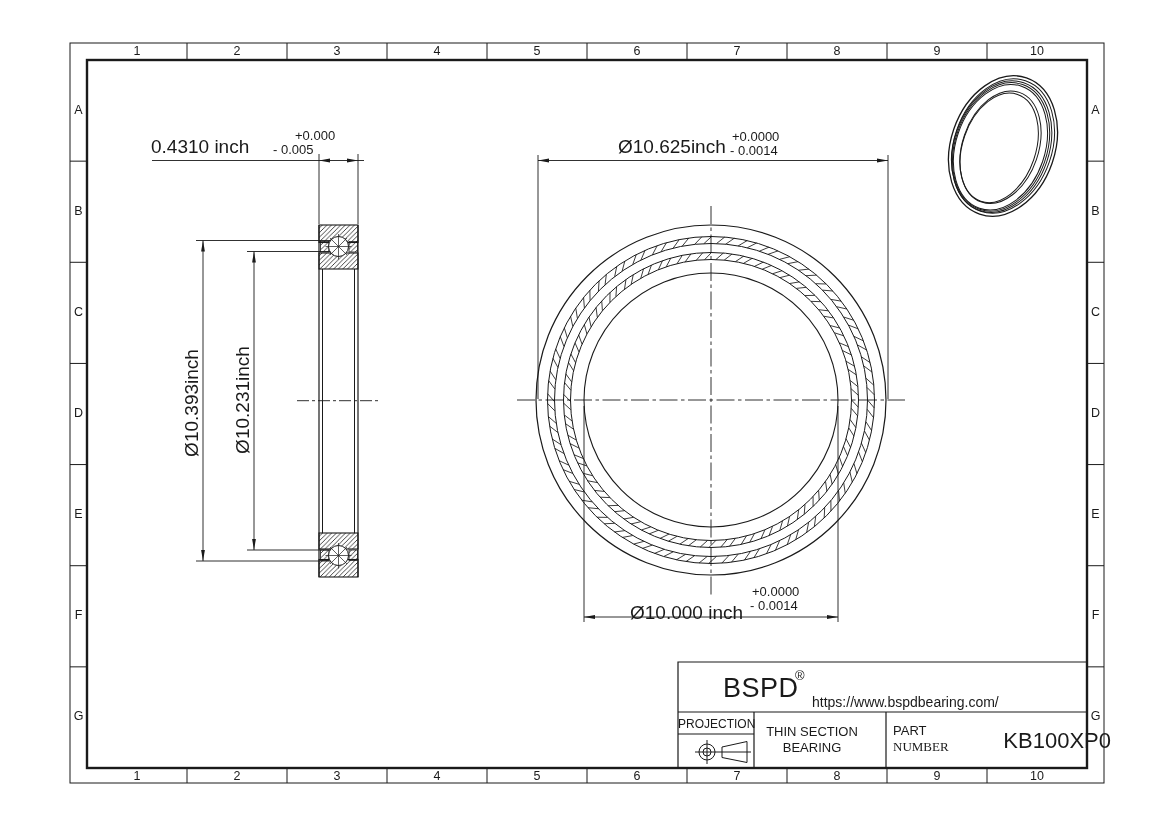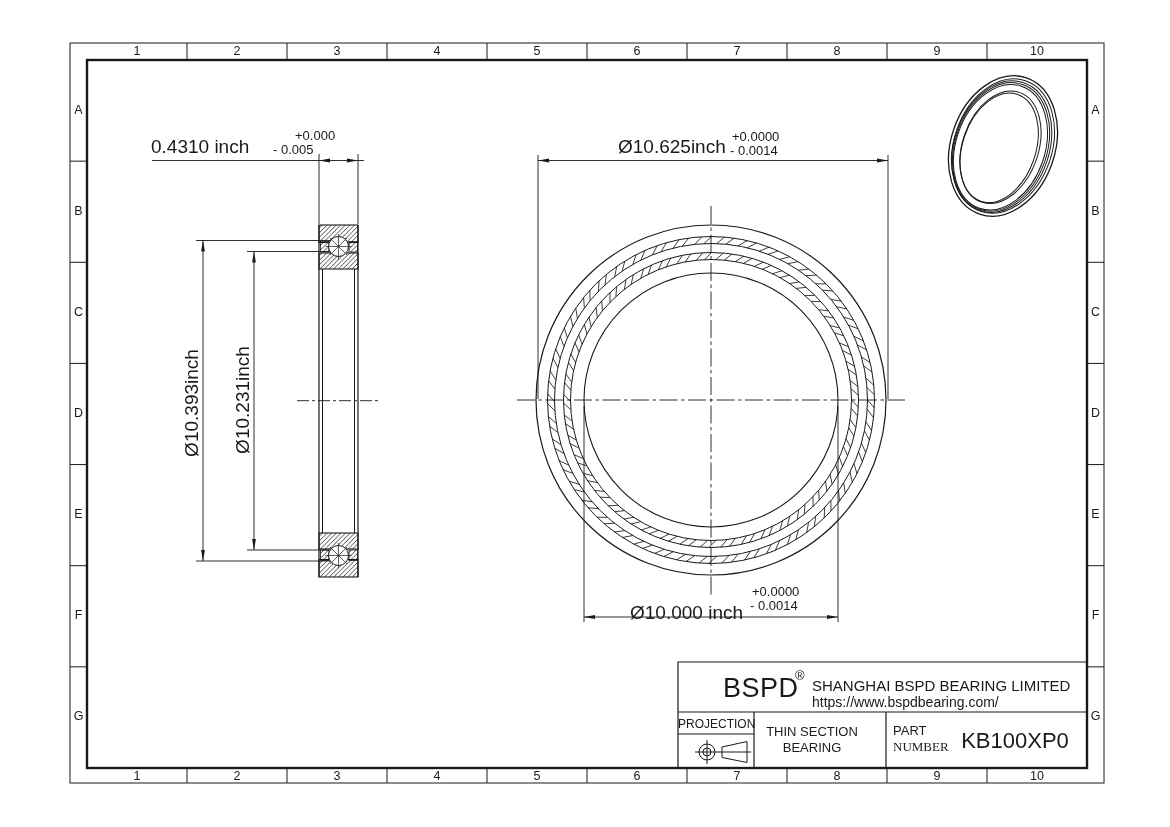--- a/index.html
+++ b/index.html
@@ -362,28 +362,27 @@
   <div class="t dim" style="left:618px;top:136px;">Ø10.625inch</div>
   <div class="t tol" style="left:732px;top:130px;">+0.0000</div>
   <div class="t tol" style="left:730px;top:144px;">- 0.0014</div>
 
   <div class="t dim" style="left:630px;top:592px;margin-top:10px;">Ø10.000 inch</div>
   <div class="t tol" style="left:752px;top:585px;">+0.0000</div>
   <div class="t tol" style="left:750px;top:599px;">- 0.0014</div>
 
   <div class="t" style="left:723px;top:673px;font-size:27px;letter-spacing:0.5px;text-align:right;">BSPD</div>
   <div class="t" style="left:795px;top:668px;font-size:13px;">®</div>
-  <div class="t" style="left:812px;top:677px;width:240px;text-align:center;font-size:15px;">SHANGHAI BSPD BEARING LIMITED</div>
   <div class="t" style="left:812px;top:694px;width:240px;text-align:left;font-size:14px;">https://www.bspdbearing.com/</div>
   <div class="t" style="left:678px;top:717px;width:76px;text-align:center;font-size:12px;">PROJECTION</div>
   <div class="t tb-small" style="left:754px;top:724px;width:116px;text-align:center;">THIN SECTION</div>
   <div class="t tb-small" style="left:754px;top:740px;width:116px;text-align:center;">BEARING</div>
   <div class="t tb-small" style="left:893px;top:723px;">PART</div>
   <div class="t tb-small" style="left:893px;top:739px;font-family:Liberation Serif, serif;">NUMBER</div>
-  <div class="t" style="left:945px;top:728px;width:140px;text-align:center;font-size:22px;">KB100XP0</div>
+  <div class="t" style="left:971px;top:728px;width:140px;text-align:right;font-size:22px;">KB100XP0</div>
 <div class="t grid-label" style="left: 87px; width: 100px; top: 44px;">1</div>
     <div class="t grid-label" style="left: 87px; width: 100px; top: 769px;">1</div>
     <div class="t grid-label" style="left: 187px; width: 100px; top: 44px;">2</div>
     <div class="t grid-label" style="left: 187px; width: 100px; top: 769px;">2</div>
     <div class="t grid-label" style="left: 287px; width: 100px; top: 44px;">3</div>
     <div class="t grid-label" style="left: 287px; width: 100px; top: 769px;">3</div>
     <div class="t grid-label" style="left: 387px; width: 100px; top: 44px;">4</div>
     <div class="t grid-label" style="left: 387px; width: 100px; top: 769px;">4</div>
     <div class="t grid-label" style="left: 487px; width: 100px; top: 44px;">5</div>
     <div class="t grid-label" style="left: 487px; width: 100px; top: 769px;">5</div>

